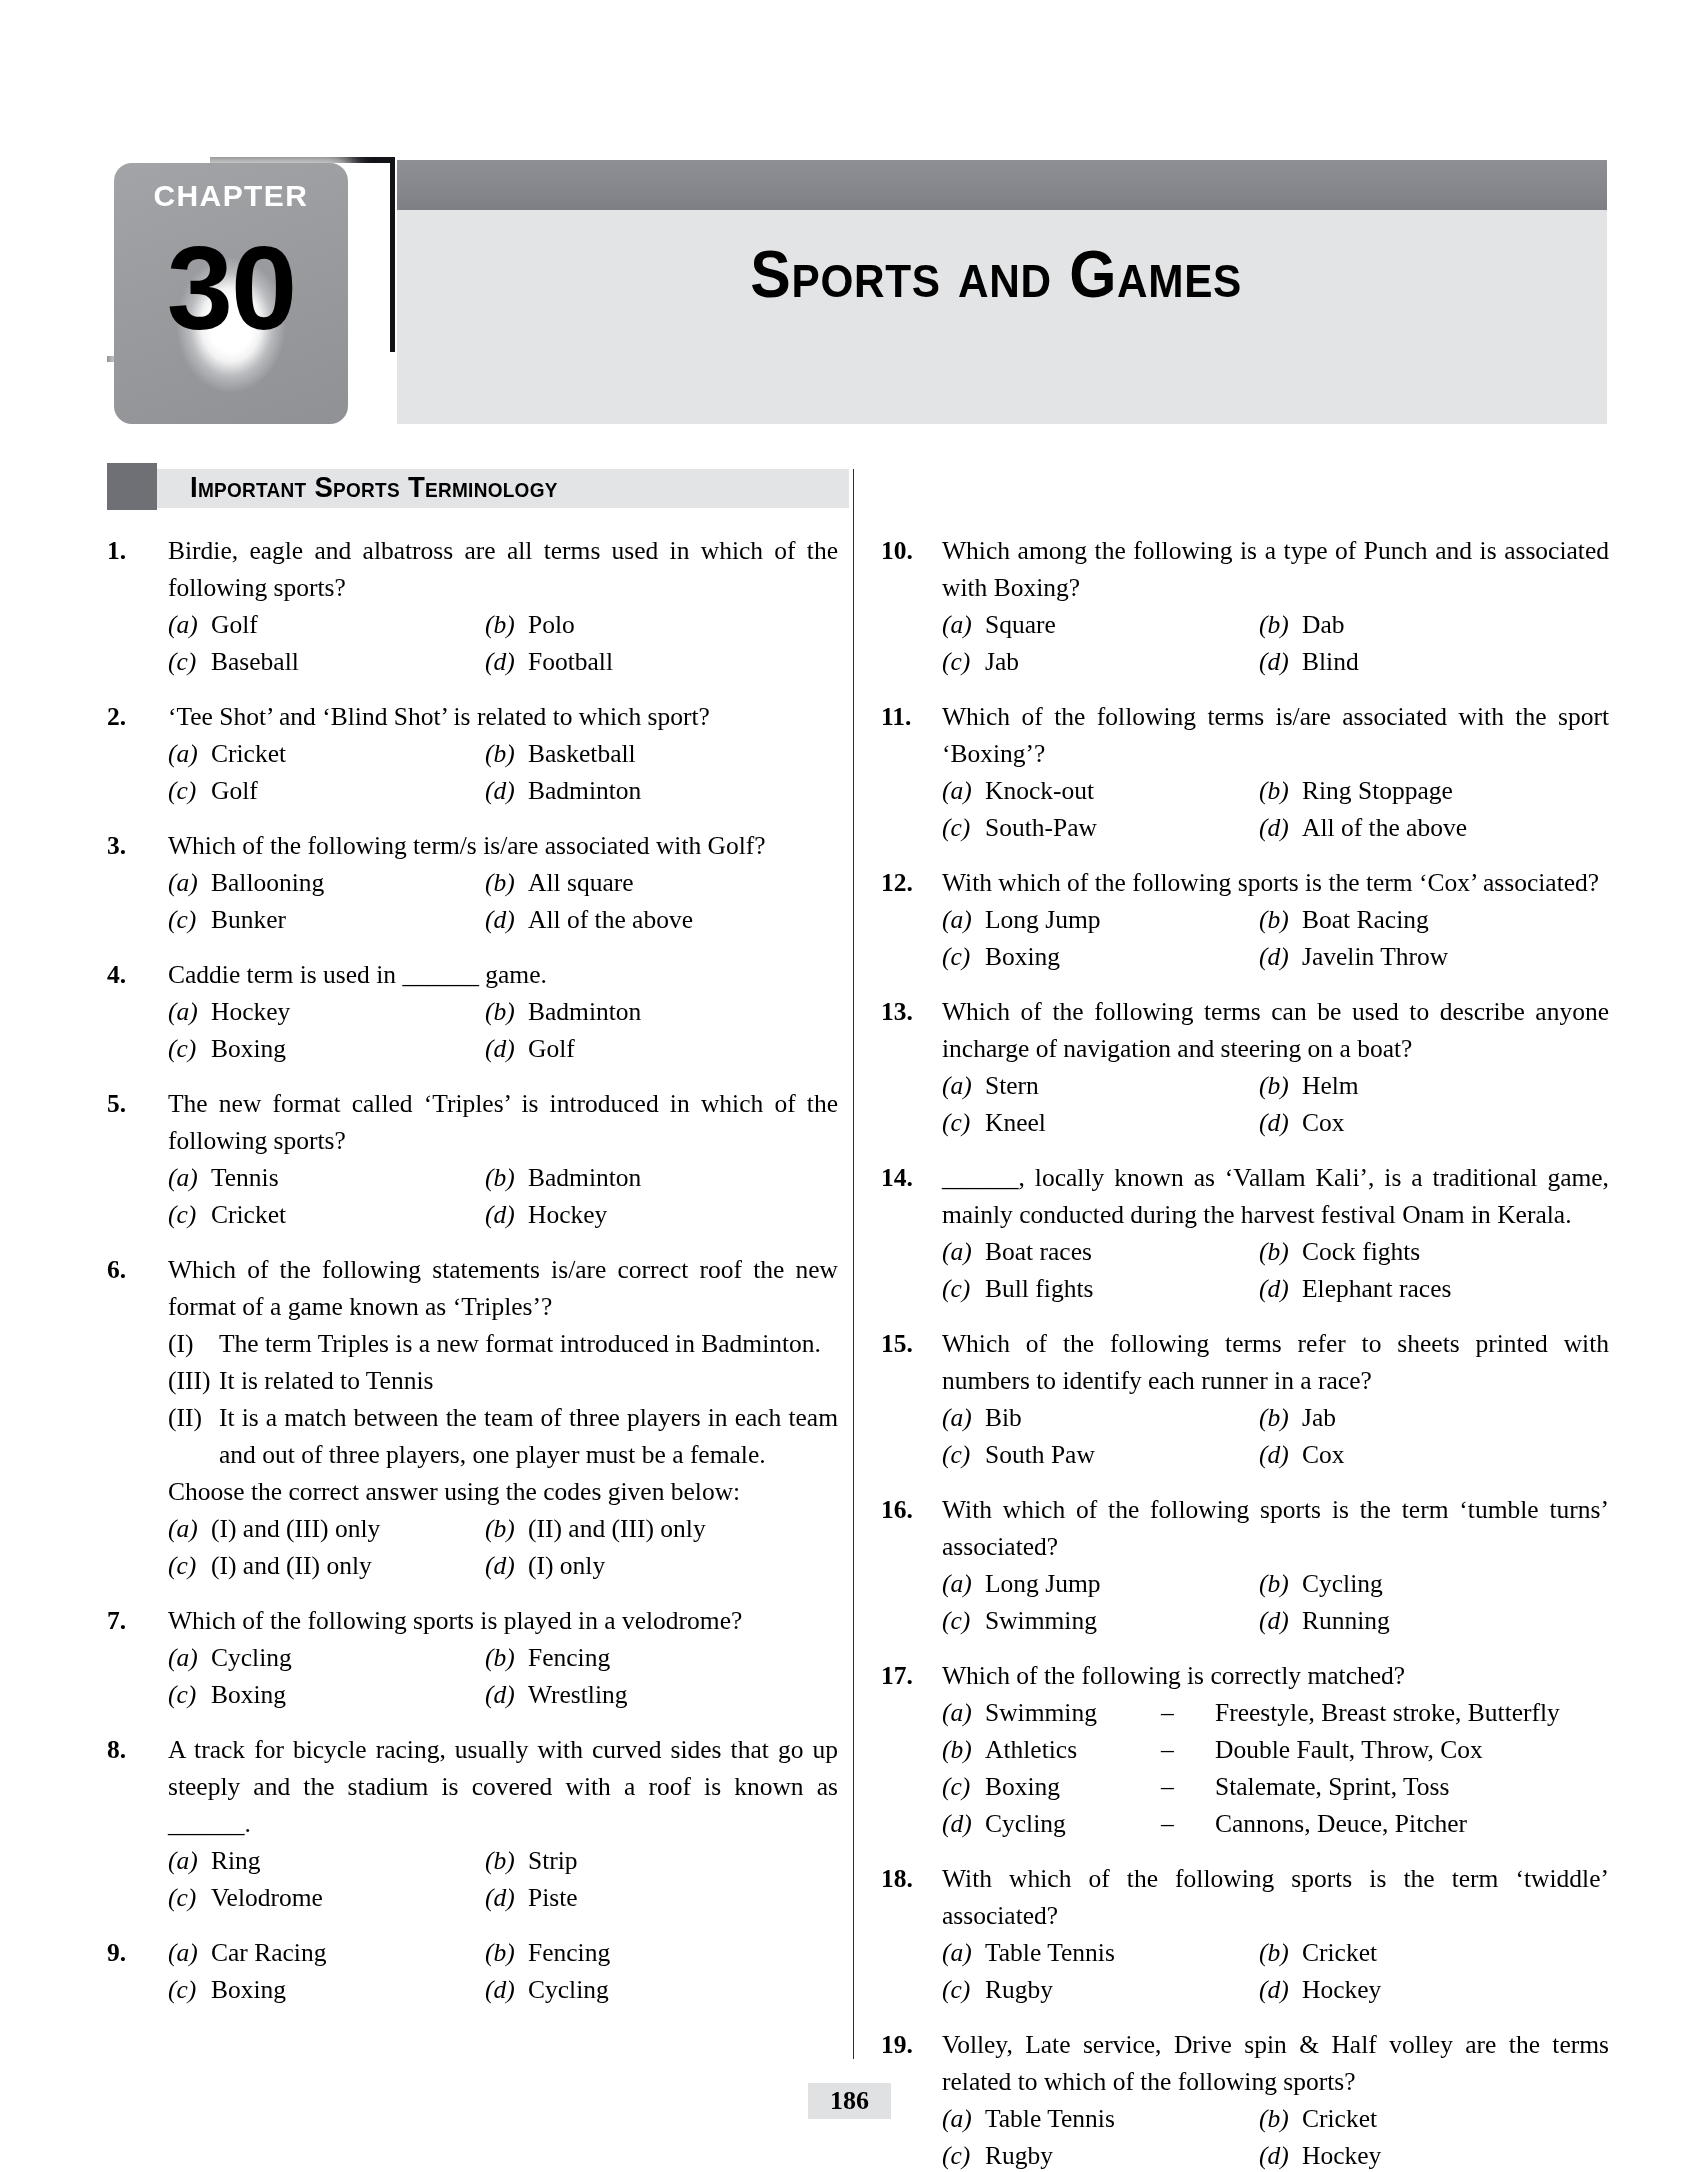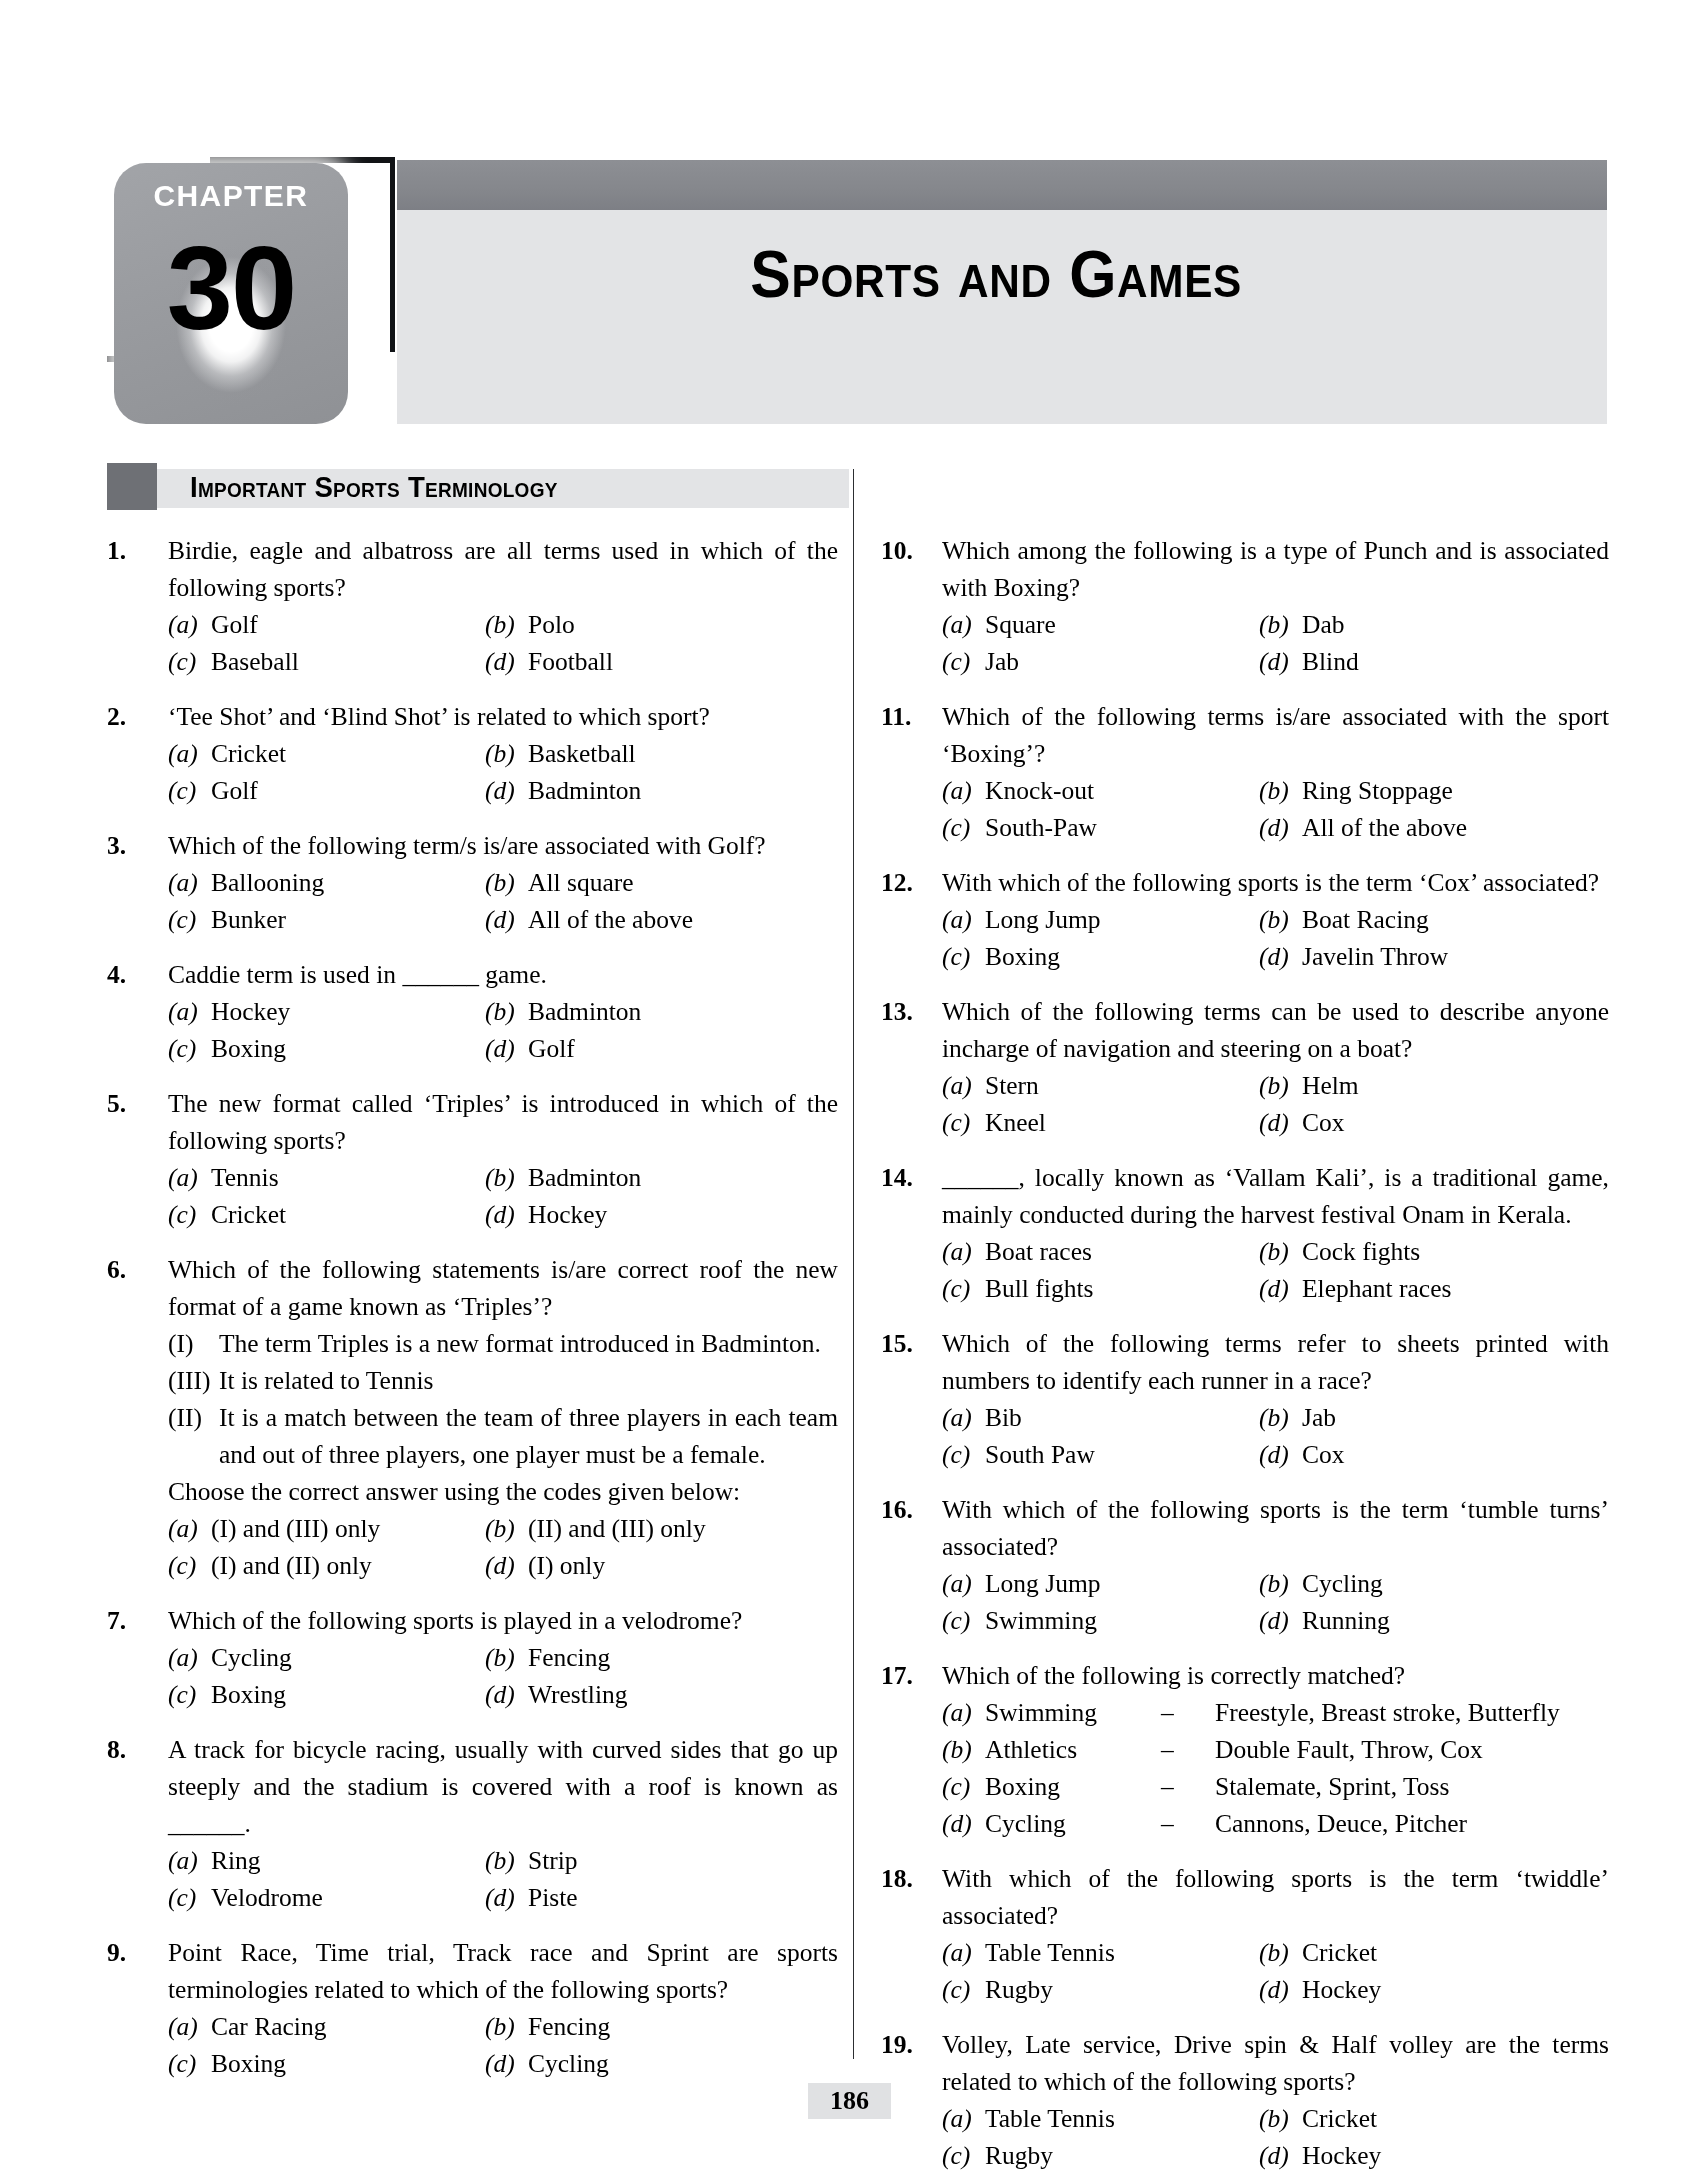--- a/index.html
+++ b/index.html
@@ -76,21 +76,21 @@
     height: 5.5px;
     background: #111316;
   }
   
   .chapter-badge {
     position: absolute;
     left: 6.9px;
     top: 9.7px;
     width: 234px;
     height: 261px;
-    border-radius: 32px;
+    border-radius: 18px;
     background:
       radial-gradient(ellipse 83px 103px at 50% 62%,
         #ffffff 0%, #ffffff 26%, rgba(255,255,255,0.88) 36%,
         rgba(215,216,218,0.55) 50%, rgba(150,151,155,0.12) 66%,
         rgba(150,151,155,0) 78%),
       linear-gradient(160deg, #a2a4a8 0%, #9a9ca0 40%, #8f9195 100%);
     box-shadow: 0 0 18px 9.7px rgba(255,255,255,0.85);
   }
   .badge-word {
     position: absolute;
@@ -504,21 +504,20 @@
             <span class="opt-val">Velodrome</span>
           </div>
           <div class="opt">
             <span class="opt-key">(d)</span>
             <span class="opt-val">Piste</span>
           </div>
         </div>
       </div>
       <div class="q">
         <div class="q-num">9.</div>
-        <div class="q-stem">Point Race, Time trial, Track race and Sprint are sports terminologies related to which of the following sports?</div>
         <div class="opts">
           <div class="opt">
             <span class="opt-key">(a)</span>
             <span class="opt-val">Car Racing</span>
           </div>
           <div class="opt">
             <span class="opt-key">(b)</span>
             <span class="opt-val">Fencing</span>
           </div>
           <div class="opt">

